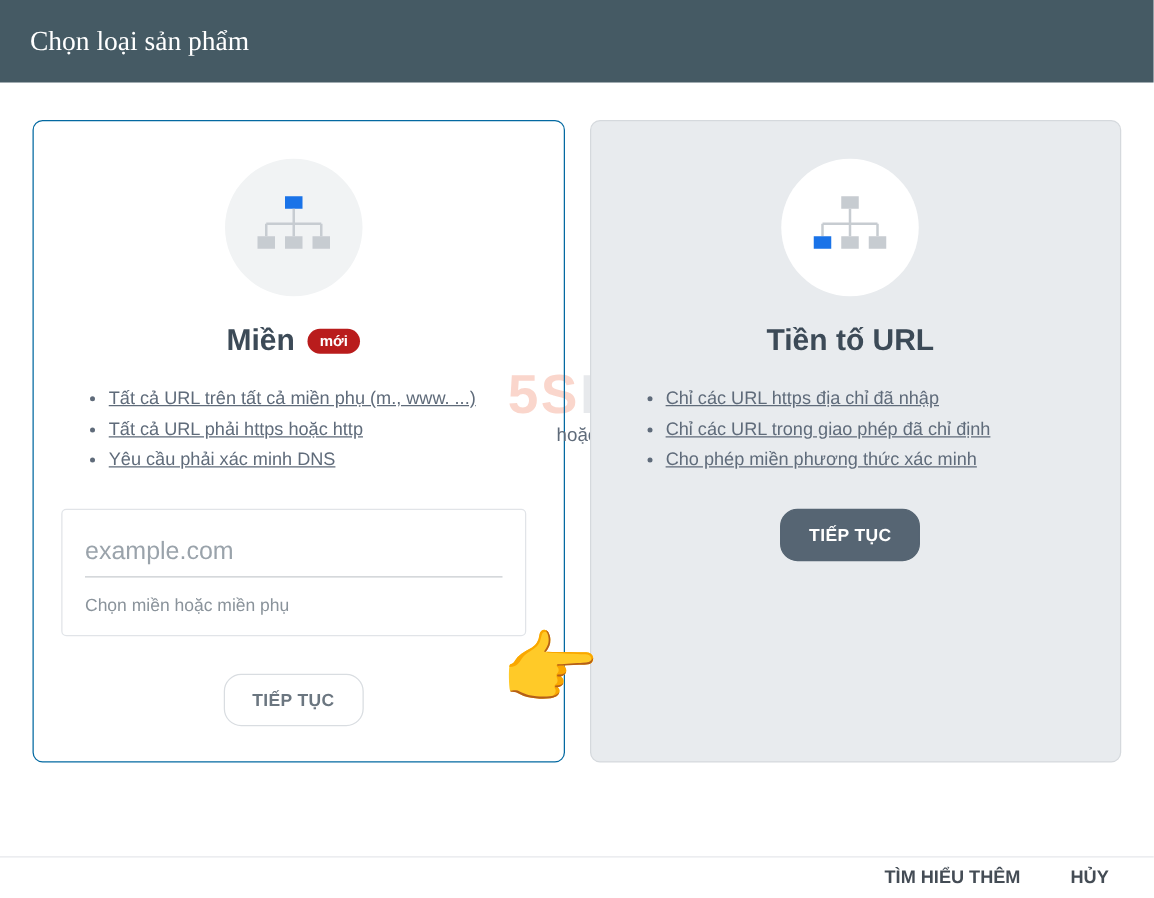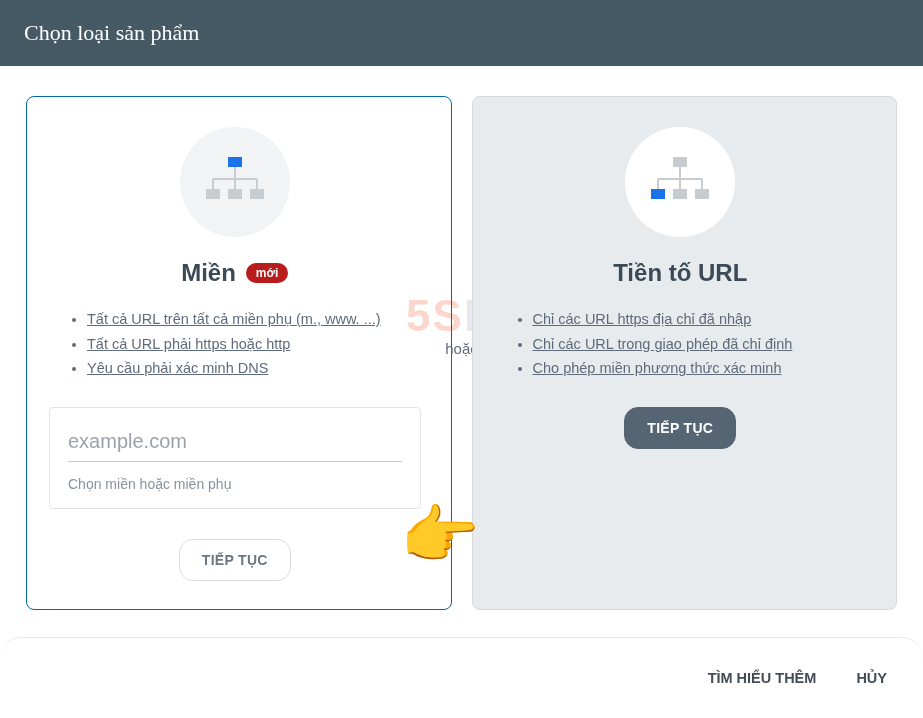--- a/index.html
+++ b/index.html
@@ -161,25 +161,24 @@
     pointer-events:none;
   }
   .footer {
     border-top:1px solid #e6e8eb;
     position:absolute;
     bottom:0; left:0; right:0;
     display:flex;
     justify-content:flex-end;
     align-items:center;
     gap:40px;
-    padding:32px 36px;
+    padding:8px 36px;
     font-size:14.5px;
     font-weight:700;
     color:#444c55;
-    border-radius:21px;
   }
   .footer a { color:#444c55; text-decoration:none; cursor:pointer; }
 </style>
 </head>
 <body>
 
 <div class="header">
   <span>Chọn loại sản phẩm</span>
 </div>
 

